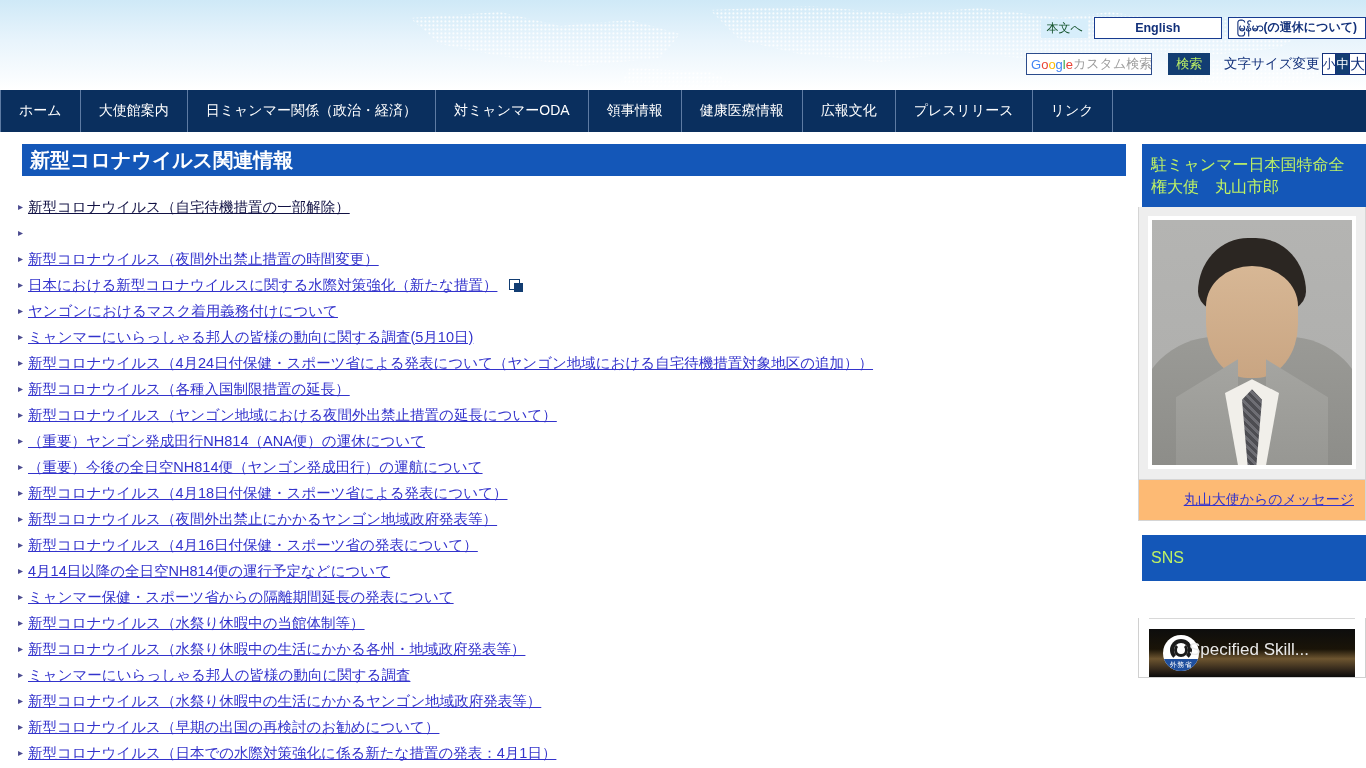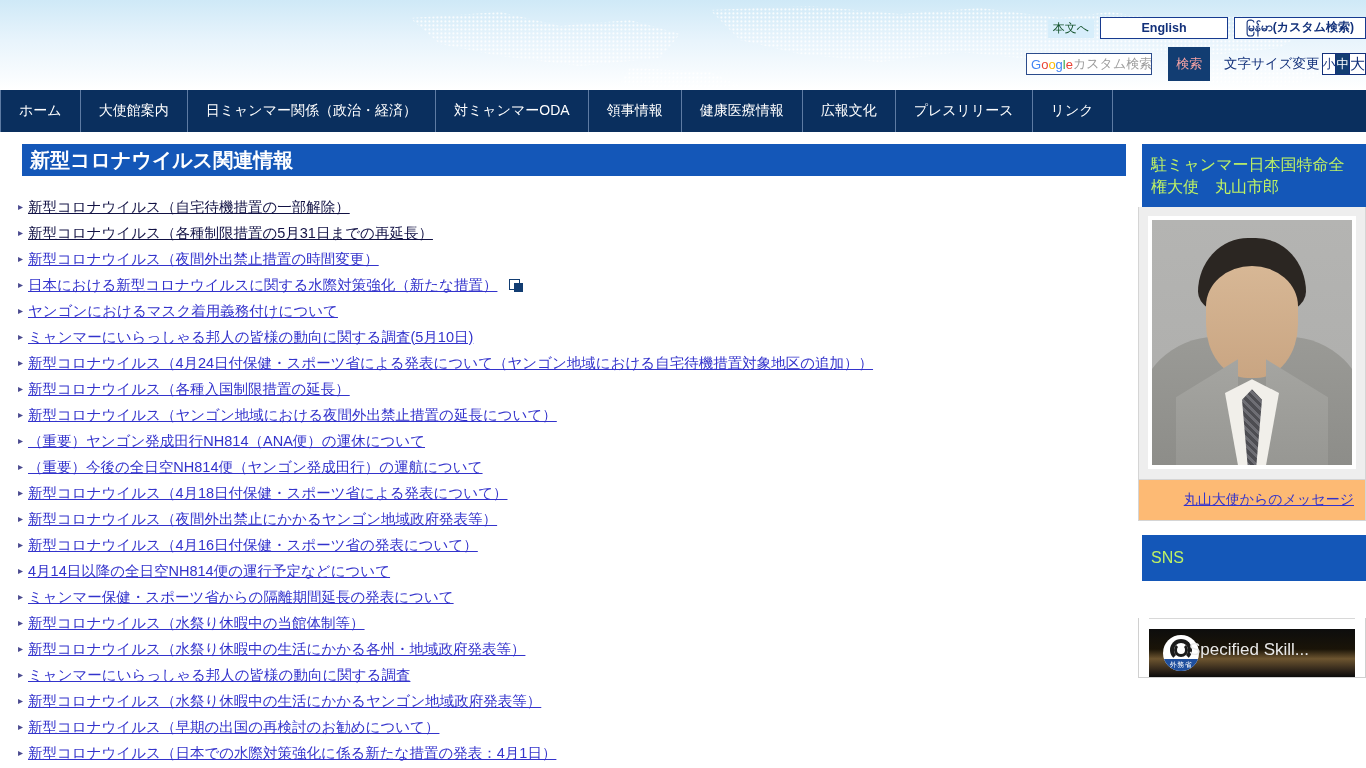--- a/index.html
+++ b/index.html
@@ -122,23 +122,23 @@
     padding-left: 4px;
     font-size: 13px;
     color: #9b9b9b;
     white-space: nowrap;
     overflow: hidden;
   }
   .search-box .g-b { color:#4285f4; } .search-box .g-r { color:#ea4335; }
   .search-box .g-y { color:#fbbc05; } .search-box .g-g { color:#34a853; }
   .search-box .ph { color:#9b9b9b; }
   .search-btn {
-    height: 34px; width: 54px;
+    height: 22px; width: 54px;
     background: #123d72;
-    color: #fca5a5;
+    color: #bef264;
     font-size: 13px;
     display: flex; align-items: center; justify-content: center;
     margin-left: 16px;
     border: none;
     cursor: pointer;
   }
   .fontsize-label {
     font-size: 13.5px;
     color: #12307a;
     margin-left: 14px;
@@ -422,21 +422,21 @@
       <path d="M250,68 L330,72 L360,86 L300,90 L240,84 Z"></path>
       <path d="M780,62 L880,58 L960,70 L900,88 L810,82 Z"></path>
     </g>
   </svg>
 
 
   <div class="hdr-right">
     <div class="hdr-row1">
       <a class="skip-link">本文へ</a>
       <div class="lang-btn">English</div>
-      <div class="lang-btn mm">မြန်မာ(カスタム検索)</div>
+      <div class="lang-btn mm">မြန်မာ(の運休について)</div>
     </div>
     <div class="hdr-row2">
       <div class="search-box">
         <span><span class="g-b">G</span><span class="g-r">o</span><span class="g-y">o</span><span class="g-b">g</span><span class="g-g">l</span><span class="g-r">e</span></span>
           <span class="ph"> カスタム検索</span>
       </div>
       <button class="search-btn">検索</button>
       <span class="fontsize-label">文字サイズ変更</span>
       <div class="fs-btn">小</div>
       <div class="fs-btn active">中</div>
@@ -461,21 +461,20 @@
 
   <div class="main-col">
     <div class="section-title">新型コロナウイルス関連情報</div>
     <ul class="link-list" id="link-list">
         <li class="link-row">
           <span class="bullet">▸</span>
           <a class="lnk dark">新型コロナウイルス（自宅待機措置の一部解除）</a>
         </li>
         <li class="link-row">
           <span class="bullet">▸</span>
-          <a class="lnk dark">新型コロナウイルス（各種制限措置の5月31日までの再延長）</a>
         </li>
         <li class="link-row">
           <span class="bullet">▸</span>
           <a class="lnk">新型コロナウイルス（夜間外出禁止措置の時間変更）</a>
         </li>
         <li class="link-row">
           <span class="bullet">▸</span>
           <a class="lnk">日本における新型コロナウイルスに関する水際対策強化（新たな措置）</a>
           <span class="ext-icon"></span>
         </li>

